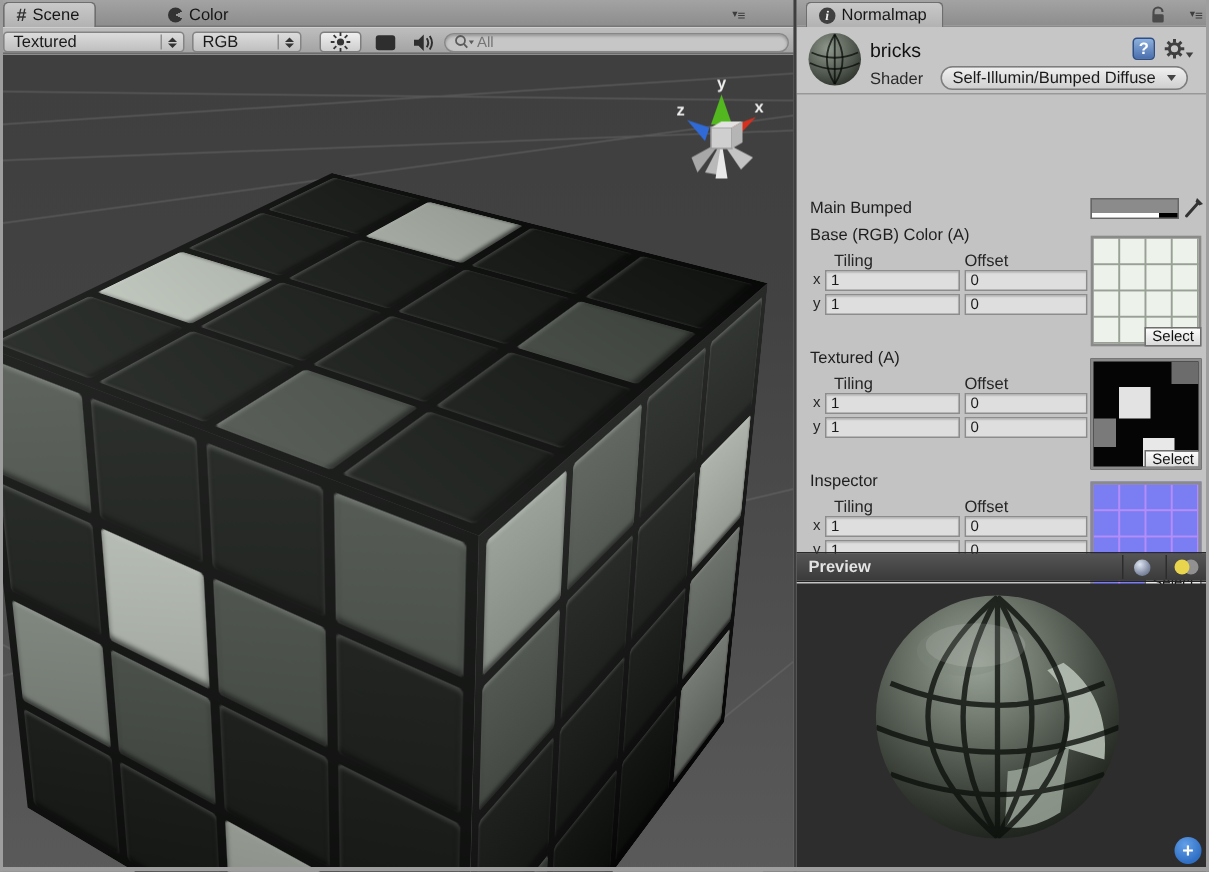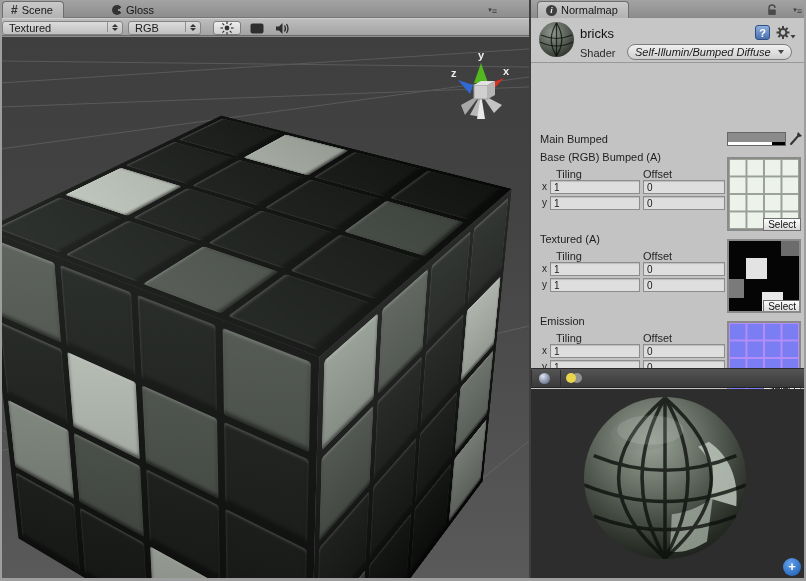--- a/index.html
+++ b/index.html
@@ -21,21 +21,21 @@
   .hash-icon { font-weight:bold; color:#333; font-size:12px; line-height:10px; }
   .game-icon { width:10px; height:10px; border-radius:50%;
     background:conic-gradient(from 120deg, #333 0 300deg, rgba(0,0,0,0) 300deg 360deg); }
   .pane-menu { position:absolute; top:4px; width:20px; height:12px; color:#3d3d3d; font-size:9px;
     letter-spacing:0; line-height:12px; text-align:right; }
   .pane-menu .tri { font-size:7px; vertical-align:2px; }
 
   .scene-toolbar { position:absolute; left:0; top:18px; right:0; height:18px;
     background:linear-gradient(#bdbdbd,#a3a3a3); border-bottom:1px solid #6b6b6b; border-top:1px solid #cfcfcf; }
   .dd { position:absolute; top:2px; height:14px; background:linear-gradient(#dcdcdc,#bfbfbf);
-    border:1px solid #848484; border-radius:3px; display:flex; align-items:flex-start; padding:0 4px 0 6px; }
+    border:1px solid #848484; border-radius:3px; display:flex; align-items:center; padding:0 4px 0 6px; }
   .dd-label { flex:1; font-size:11px; color:#1a1a1a; }
   .dd-arrows { border-left:1px solid #8f8f8f; padding-left:4px; margin-left:6px; height:10px;
     display:flex; flex-direction:column; justify-content:center; gap:1px; }
   .dd-arrows i { display:block; width:0; height:0; border-left:3px solid transparent; border-right:3px solid transparent; }
   .dd-arrows i.up { border-bottom:3px solid #333; }
   .dd-arrows i.down { border-top:3px solid #333; }
   .tb-btn { position:absolute; top:2px; height:14px; display:flex; align-items:center; justify-content:center; }
   .tb-btn.active { background:linear-gradient(#efefef,#cdcdcd); border:1px solid #7e7e7e; border-radius:3px; }
   .search-pill { position:absolute; top:2.5px; left:296px; width:230px; height:13px; background:#c6c6c6;
     border:1px solid #878787; border-radius:8px; box-shadow:inset 0 1px 2px rgba(0,0,0,.25);
@@ -81,21 +81,21 @@
   .mat-header { position:absolute; left:0; top:18px; right:0; height:45px; background:#c6c6c6;
     border-bottom:1px solid #989898; }
   .mat-thumb { position:absolute; left:8px; top:4px; width:35px; height:35px; border-radius:50%;
     background:radial-gradient(circle at 38% 30%, #8f988d, #4e554c 55%, #22271f 90%); }
   .mat-thumb svg { position:absolute; inset:0; }
   .mat-name { position:absolute; left:49px; top:8px; font-size:13px; color:#111; }
   .shader-label { position:absolute; left:49px; top:29px; font-size:11px; color:#2a2a2a; }
   .shader-dd { position:absolute; left:96px; top:26px; width:165px; height:16px;
     background:linear-gradient(#f0f0f0,#cfcfcf); border:1px solid #7d7d7d; border-radius:8px;
     display:flex; align-items:center; padding:0 7px; }
-  .shader-dd span { flex:1; font-size:11px; color:#1a1a1a;font-style:italic; }
+  .shader-dd span { flex:1; font-size:11px; color:#1a1a1a; }
   .shader-dd i { width:0; height:0; border-left:3.5px solid transparent; border-right:3.5px solid transparent; border-top:4px solid #444; }
   .help-icon { position:absolute; left:224px; top:7px; width:15px; height:15px; border-radius:3px;
     background:linear-gradient(#8db0dd,#4a6fae); border:1px solid #2d4f86; color:#fff; font-weight:bold;
     font-size:11px; text-align:center; line-height:14px; }
   .gear-wrap { position:absolute; left:245px; top:7px; width:20px; height:15px; }
 
   .insp-body { position:absolute; left:0; top:63px; right:0; height:305px; }
   .row-label { position:absolute; left:9px; font-size:11px; color:#1e1e1e; }
   .color-swatch { position:absolute; left:196px; top:69px; width:59px; height:14px; border:1px solid #666; background:#8b8b8b; }
   .color-swatch .alpha { position:absolute; left:0; right:0; bottom:0; height:3px;
@@ -151,21 +151,21 @@
 <div class="window">
 
   <div class="scene-panel">
     <div class="tabstrip">
       <div class="tab active" style="left:2px;">
         <span class="hash-icon">#</span>
         <span class="tab-label">Scene</span>
       </div>
       <div class="tab" style="left:104px;">
         <span class="game-icon"></span>
-        <span class="tab-label">Gloss</span>
+        <span class="tab-label">Color</span>
       </div>
       <div class="pane-menu" style="right:32px;"><span class="tri">▾</span>≡</div>
     </div>
 
     <div class="scene-toolbar">
       <div class="dd" style="left:2px; width:121px;">
         <span class="dd-label">Textured</span>
         <span class="dd-arrows">
             <i class="up"></i>
             <i class="down"></i>
@@ -197,20 +197,28 @@
         <svg width="14" height="11" viewBox="0 0 14 11">
           <rect x="0.5" y="0.5" width="13" height="10" rx="2" fill="#2e2e2e"></rect>
         </svg>
       </div>
       <div class="tb-btn" style="left:270px; width:24px;">
         <svg width="15" height="13" viewBox="0 0 15 13">
           <polygon points="1,4.5 4,4.5 7.5,1 7.5,12 4,8.5 1,8.5" fill="#2e2e2e"></polygon>
           <path d="M9.5,3.5 Q11.5,6.5 9.5,9.5" fill="none" stroke="#2e2e2e" stroke-width="1.3"></path>
           <path d="M11.5,2 Q14.5,6.5 11.5,11" fill="none" stroke="#2e2e2e" stroke-width="1.3"></path>
         </svg>
+      </div>
+      <div class="search-pill">
+        <svg width="13" height="10" viewBox="0 0 13 10">
+          <circle cx="4" cy="4" r="3" fill="none" stroke="#5c5c5c" stroke-width="1.2"></circle>
+          <line x1="6.2" y1="6.2" x2="8.5" y2="8.8" stroke="#5c5c5c" stroke-width="1.2"></line>
+          <polygon points="9.5,4 13,4 11.25,6.5" fill="#5c5c5c"></polygon>
+        </svg>
+        <input class="search-input" placeholder="All" style="">
       </div>
     </div>
 
     <div class="viewport">
       <svg class="gridlines" width="529" height="544">
         <g stroke="#787878" stroke-width="1" opacity="0.45">
           <line x1="0" y1="46" x2="529" y2="12"></line>
           <line x1="0" y1="24" x2="529" y2="30"></line>
           <line x1="0" y1="70" x2="529" y2="50"></line>
           <line x1="0" y1="112" x2="529" y2="40"></line>
@@ -360,21 +368,21 @@
       <div class="row-label" style="top:70px;">Main Bumped</div>
       <div class="color-swatch">
           <div class="alpha"></div>
         </div>
       <svg class="eyedropper" width="15" height="16" viewBox="0 0 15 16">
         <line x1="2" y1="14" x2="10" y2="5" stroke="#333" stroke-width="2" stroke-linecap="round"></line>
         <path d="M9,2 l4,4 -2.5,1 -2.5,-2.5 Z" fill="#333"></path>
       </svg>
 
       <div class="map-section" style="top:88px;">
-        <div class="sec-label">Base (RGB) Bumped (A)</div>
+        <div class="sec-label">Base (RGB) Color (A)</div>
         <div class="til-head">Tiling</div>
         <div class="off-head">Offset</div>
         <div class="axis-row" style="top:29px;">
           <span class="axis-lbl">x</span>
           <input class="fld f1" value="1" style="">
           <input class="fld f2" value="0" style="">
         </div>
         <div class="axis-row" style="top:45px;">
           <span class="axis-lbl">y</span>
           <input class="fld f1" value="1" style="">
@@ -402,21 +410,21 @@
         <div class="thumb thumb-illumin">
           <div class="sq" style="left:52px; top:0; width:20px; height:15px; background:#6c6c6c;"></div>
           <div class="sq" style="left:17px; top:17px; width:21px; height:21px; background:#e3e3e3;"></div>
           <div class="sq" style="left:0; top:38px; width:15px; height:19px; background:#7a7a7a;"></div>
           <div class="sq" style="left:33px; top:51px; width:21px; height:19px; background:#e8e8e8;"></div>
           <button class="select-btn">Select</button>
         </div>
       </div>
 
       <div class="map-section" style="top:252px;">
-        <div class="sec-label">Emission</div>
+        <div class="sec-label">Inspector</div>
         <div class="til-head">Tiling</div>
         <div class="off-head">Offset</div>
         <div class="axis-row" style="top:29px;">
           <span class="axis-lbl">x</span>
           <input class="fld f1" value="1" style="">
           <input class="fld f2" value="0" style="">
         </div>
         <div class="axis-row" style="top:45px;">
           <span class="axis-lbl">y</span>
           <input class="fld f1" value="1" style="">
@@ -426,20 +434,21 @@
           <button class="select-btn">Select</button>
         </div>
       </div>
 
       <div class="row-label" style="top:338px;">Emission (Lightmapper)</div>
       <input class="fld emission-field" value="0" style="">
     </div>
 
     <div class="preview-panel">
       <div class="preview-header">
+        <span class="preview-title">Preview</span>
         <div class="ph-btn">
           <span class="ball-ico"></span>
         </div>
         <div class="ph-btn">
           <span class="dots-ico">
               <i class="d2"></i>
               <i class="d1"></i>
             </span>
         </div>
       </div>

